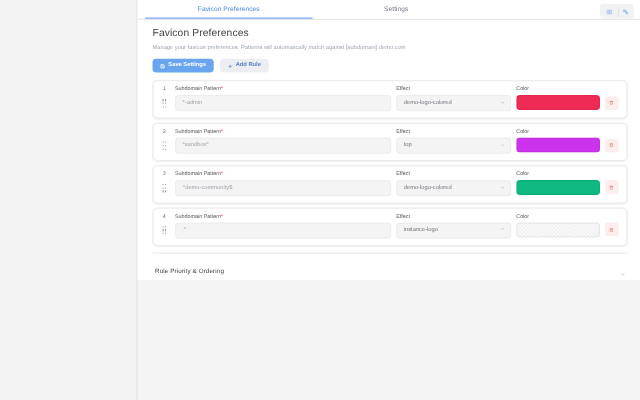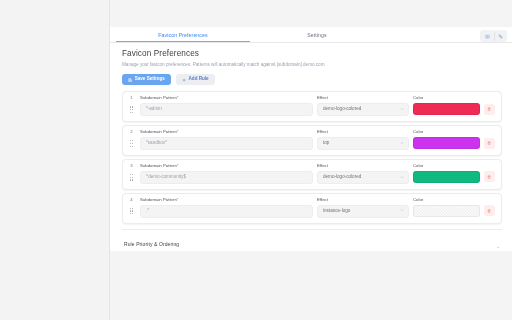--- a/index.html
+++ b/index.html
@@ -21,21 +21,20 @@
     flex: 0 0 110px;
   }
 
   
   .main {
     flex: 1 1 auto;
     height: 224px;
     background: #ffffff;
     position: relative;
     overflow: hidden;
-    margin-top: 27px;
   }
 
   
   .tabstrip {
     height: 16px;
     display: flex;
     align-items: flex-end;
     border-bottom: 1px solid #e8e8ea;
     position: relative;
     background: #fff;

